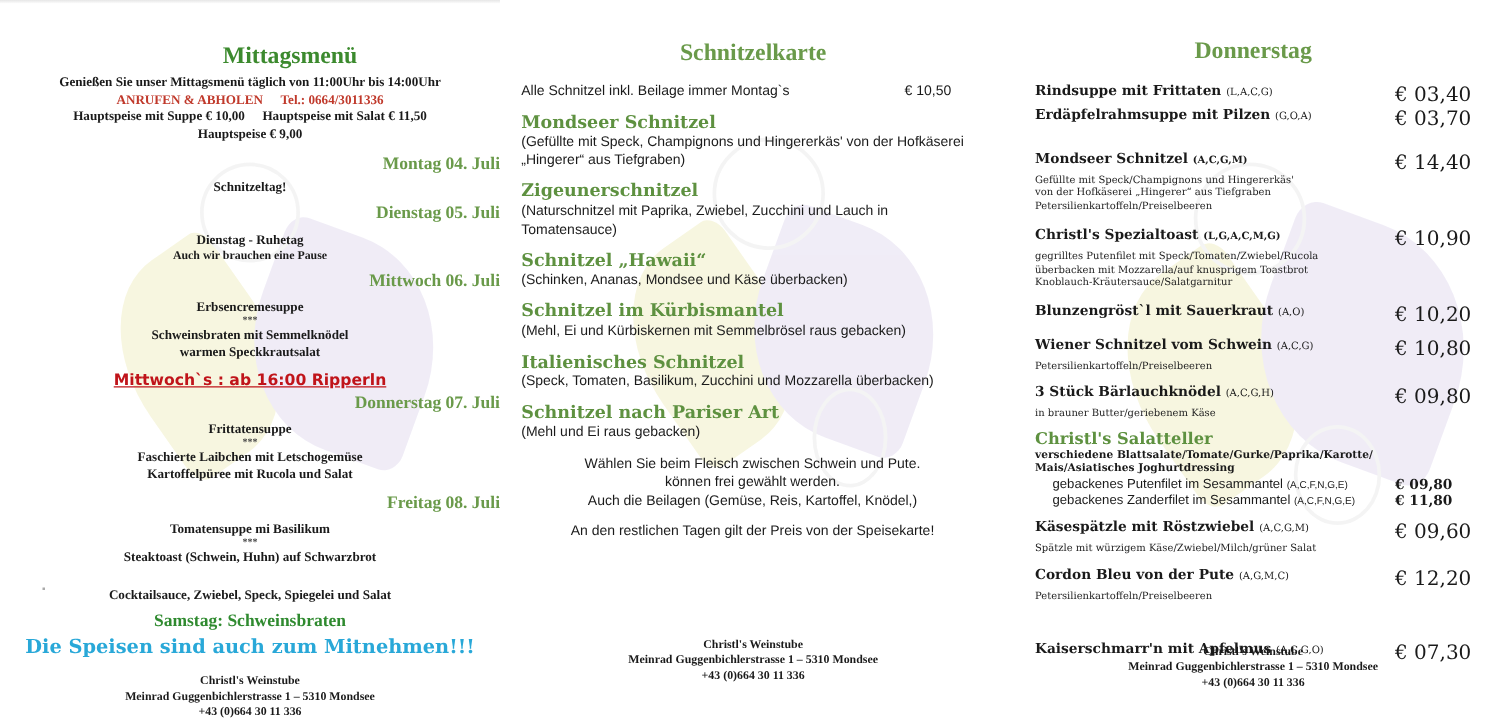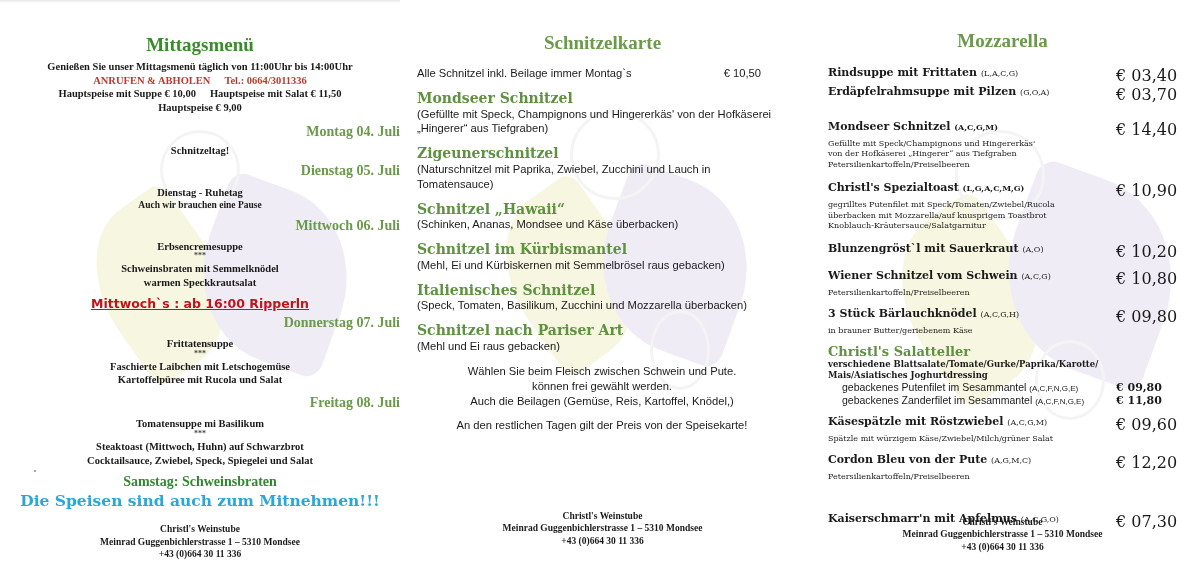--- a/index.html
+++ b/index.html
@@ -12,21 +12,21 @@
   #panel-mid { left: 400px; width: 405px; }
   #panel-right { left: 805px; width: 395px; }
 
   
   .wm { position: absolute; pointer-events: none; opacity: 0.55; }
   .wm .leaf-y { position: absolute; background: #f1efc8; border-radius: 60% 10% 60% 10%; transform: rotate(-35deg); }
   .wm .leaf-p { position: absolute; background: #e4def0; border-radius: 10% 60% 10% 60%; transform: rotate(20deg); }
   .wm .curl { position: absolute; border: 3px solid #ececec; border-radius: 50%; }
 
   .center { text-align: center; }
-  .h-green { color: #3c8a2e; font-weight: bold; font-size: 19px; }
+  .h-green { color: #3c8a2e; font-weight: bold; font-size: 19px; margin-left: 32px; }
   .h-olive { color: #6a9a4a; font-weight: bold; font-size: 19px; }
 
   
   .l-title { position: absolute; top: 34px; left: 0; width: 400px; }
   .l-body { position: absolute; top: 60px; left: 0; width: 400px; font-size: 10.5px; font-weight: bold; line-height: 1.3; }
   .l-line { text-align: center; }
   .red { color: #c0392b; }
   .red-sp { display: inline-block; width: 14px; }
   .prices { text-align: center; }
   .prices span.gap { display: inline-block; width: 14px; }
@@ -110,22 +110,22 @@
 
     <div class="day" style="margin-top:2px">Donnerstag 07. Juli</div>
     <div class="dish" style="margin-top:5px">Frittatensuppe</div>
     <div class="stars">***</div>
     <div class="dish">Faschierte Laibchen mit Letschogemüse</div>
     <div class="dish" style="margin-top:0">Kartoffelpüree mit Rucola und Salat</div>
 
     <div class="day" style="margin-top:7px">Freitag 08. Juli</div>
     <div class="dish" style="margin-top:5px">Tomatensuppe mi Basilikum</div>
     <div class="stars">***</div>
-    <div class="dish">Steaktoast (Mittwoch, Huhn) auf Schwarzbrot</div>
-    <div class="dish" style="margin-top:0">Cocktailsauce, Zwiebel, Speck, Spiegelei und Salat</div>
+    <div class="dish">Steaktoast (Schwein, Huhn) auf Schwarzbrot</div>
+    <div class="dish" style="margin-top:16px">Cocktailsauce, Zwiebel, Speck, Spiegelei und Salat</div>
 
     <div class="samstag">Samstag: Schweinsbraten</div>
     <div class="mitnehmen">Die Speisen sind auch zum Mitnehmen!!!</div>
 
     <div class="footer" style="margin-top:12px">
       <div>Christl's Weinstube</div>
       <div>Meinrad Guggenbichlerstrasse 1 – 5310 Mondsee</div>
       <div>+43 (0)664 30 11 336</div>
     </div>
   </div>
@@ -185,21 +185,21 @@
 </section>
 
 <section class="panel" id="panel-right">
   <div class="wm" style="left:90px;top:130px;width:290px;height:310px;">
     <div class="leaf-y" style="left:10px;top:80px;width:130px;height:180px;"></div>
     <div class="leaf-p" style="left:110px;top:50px;width:170px;height:190px;"></div>
     <div class="curl" style="left:60px;top:0px;width:90px;height:90px;"></div>
     <div class="curl" style="left:140px;top:210px;width:70px;height:80px;"></div>
   </div>
 
-  <div class="r-title center h-olive">Mozzarella</div>
+  <div class="r-title center h-olive">Donnerstag</div>
   <div class="r-body">
     <div class="r-item">
       <span class="nm"><span>Rindsuppe mit Frittaten</span> <span class="al">(L,A,C,G)</span></span>
       <span class="pr">€  03,40</span>
     </div>
     <div class="r-item">
       <span class="nm"><span>Erdäpfelrahmsuppe mit Pilzen</span> <span class="al">(G,O,A)</span></span>
       <span class="pr">€  03,70</span>
     </div>
     <div class="gap-m" style="height:16px"></div>

